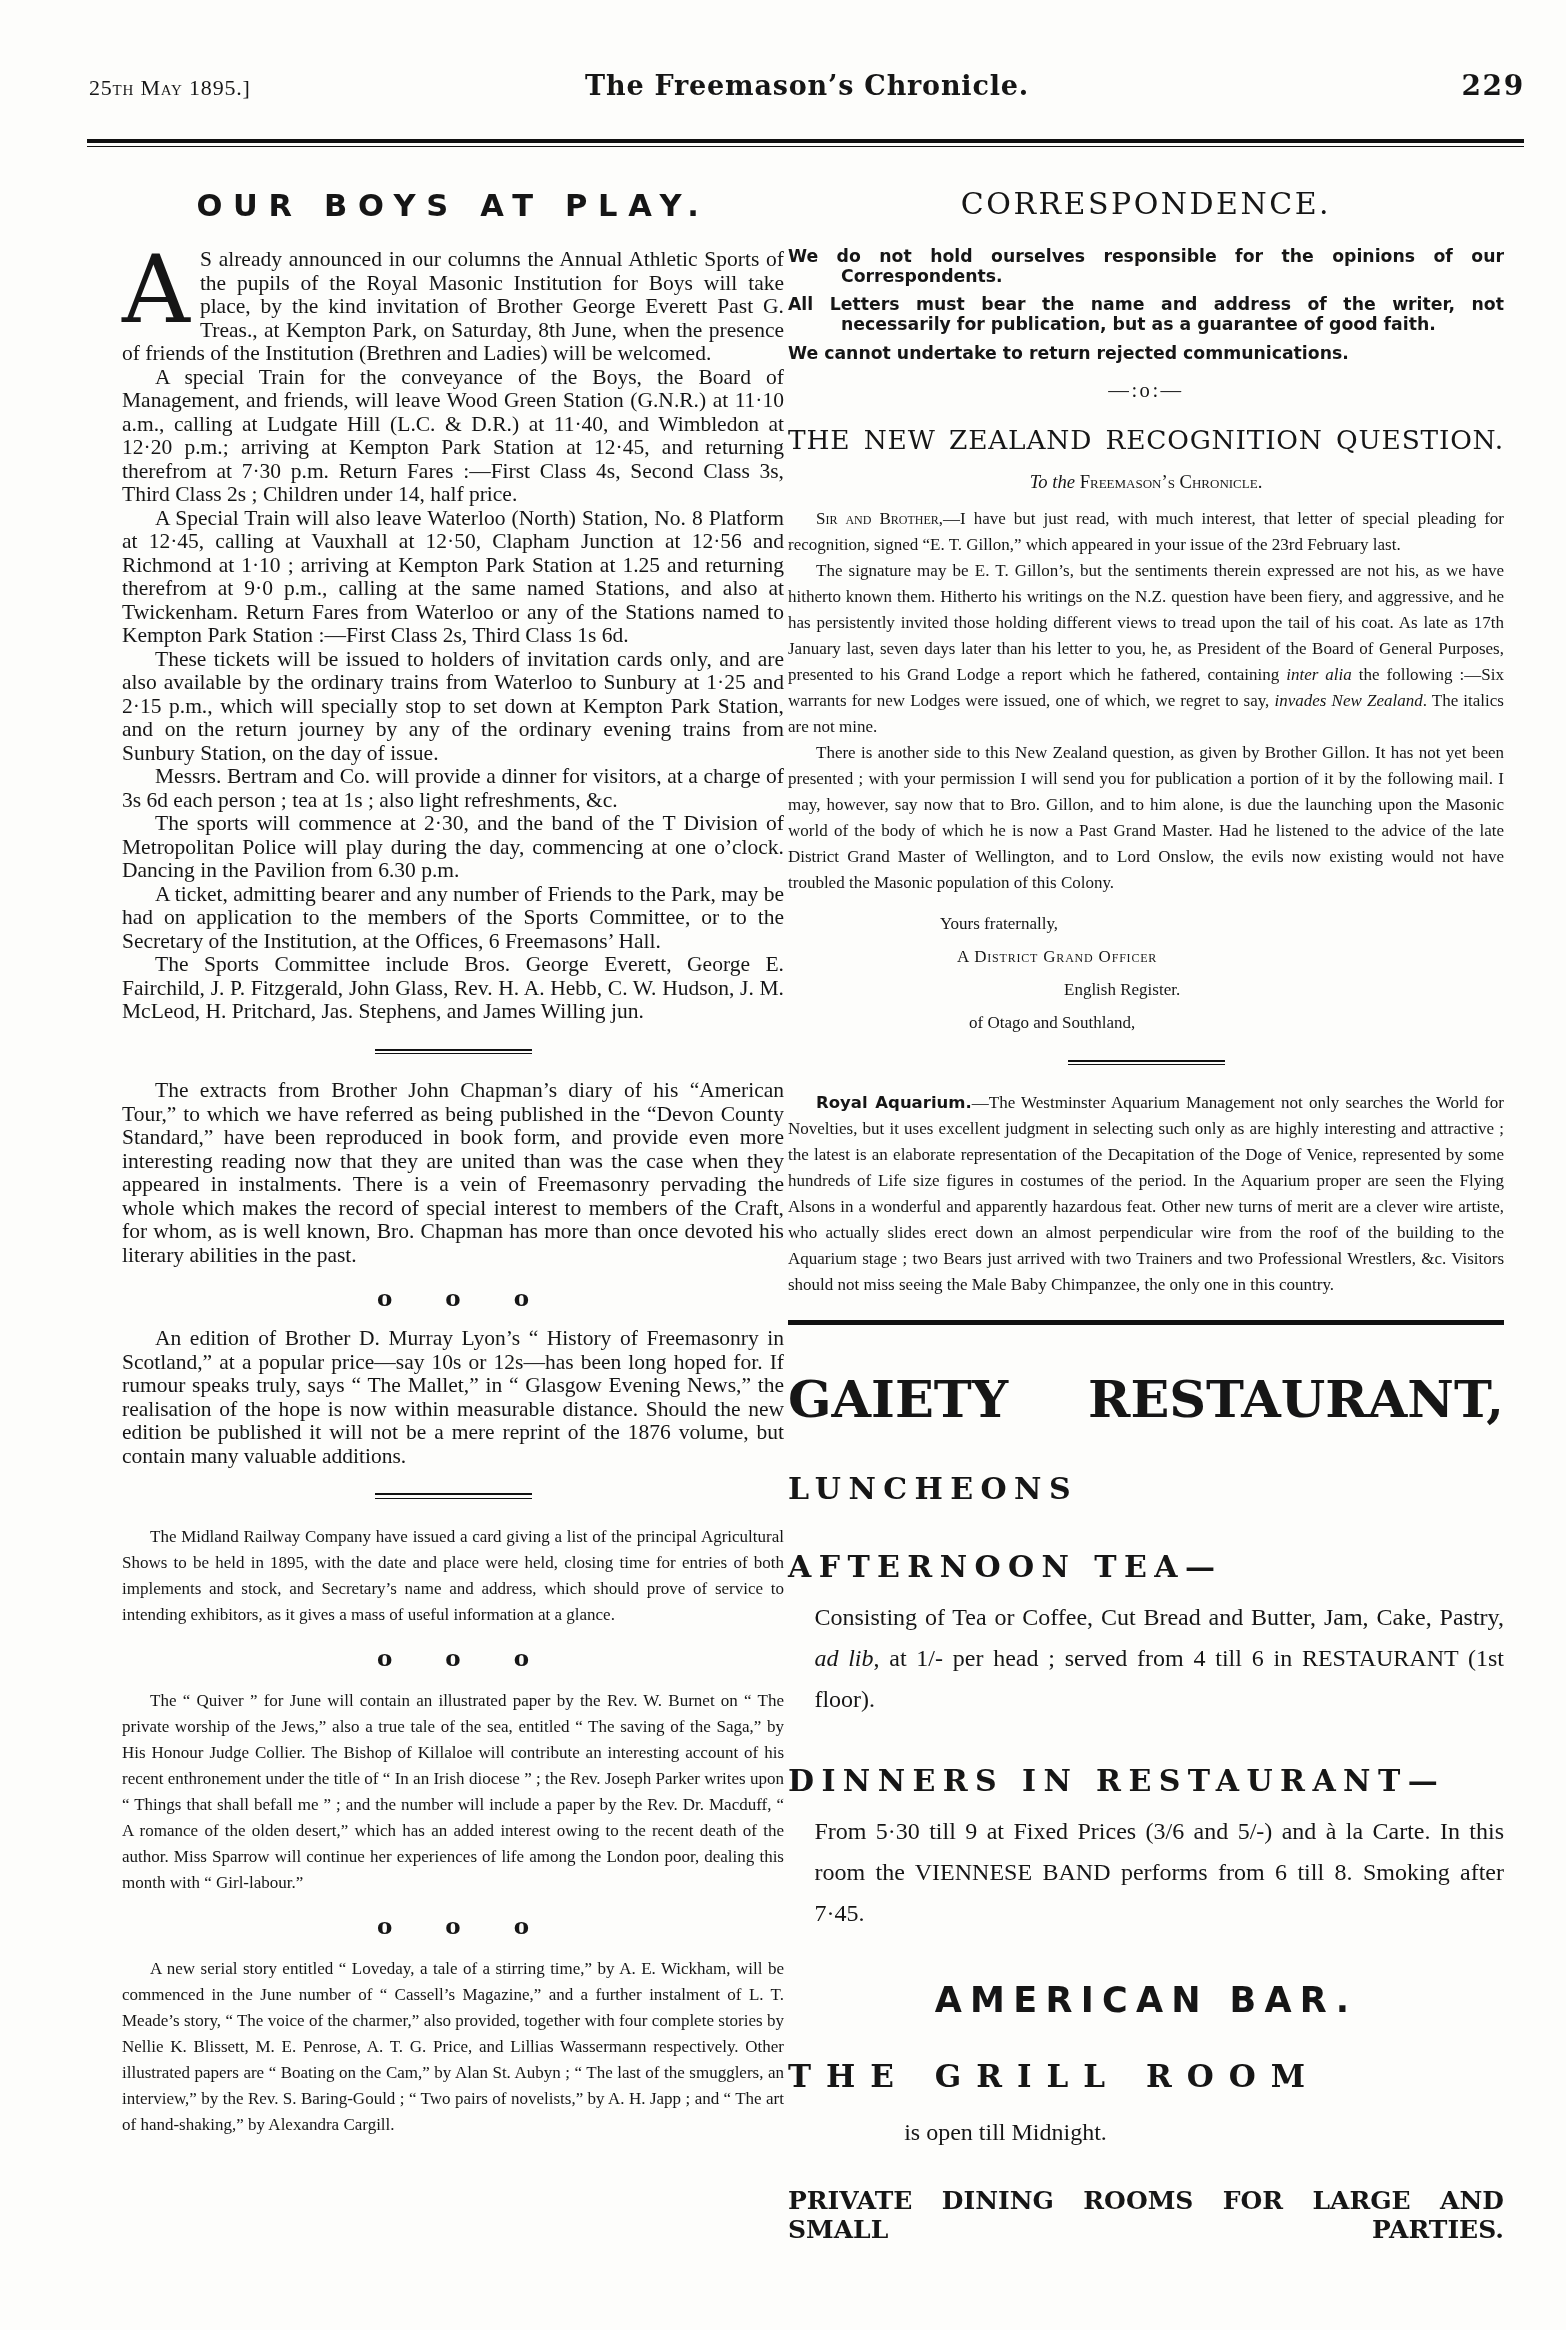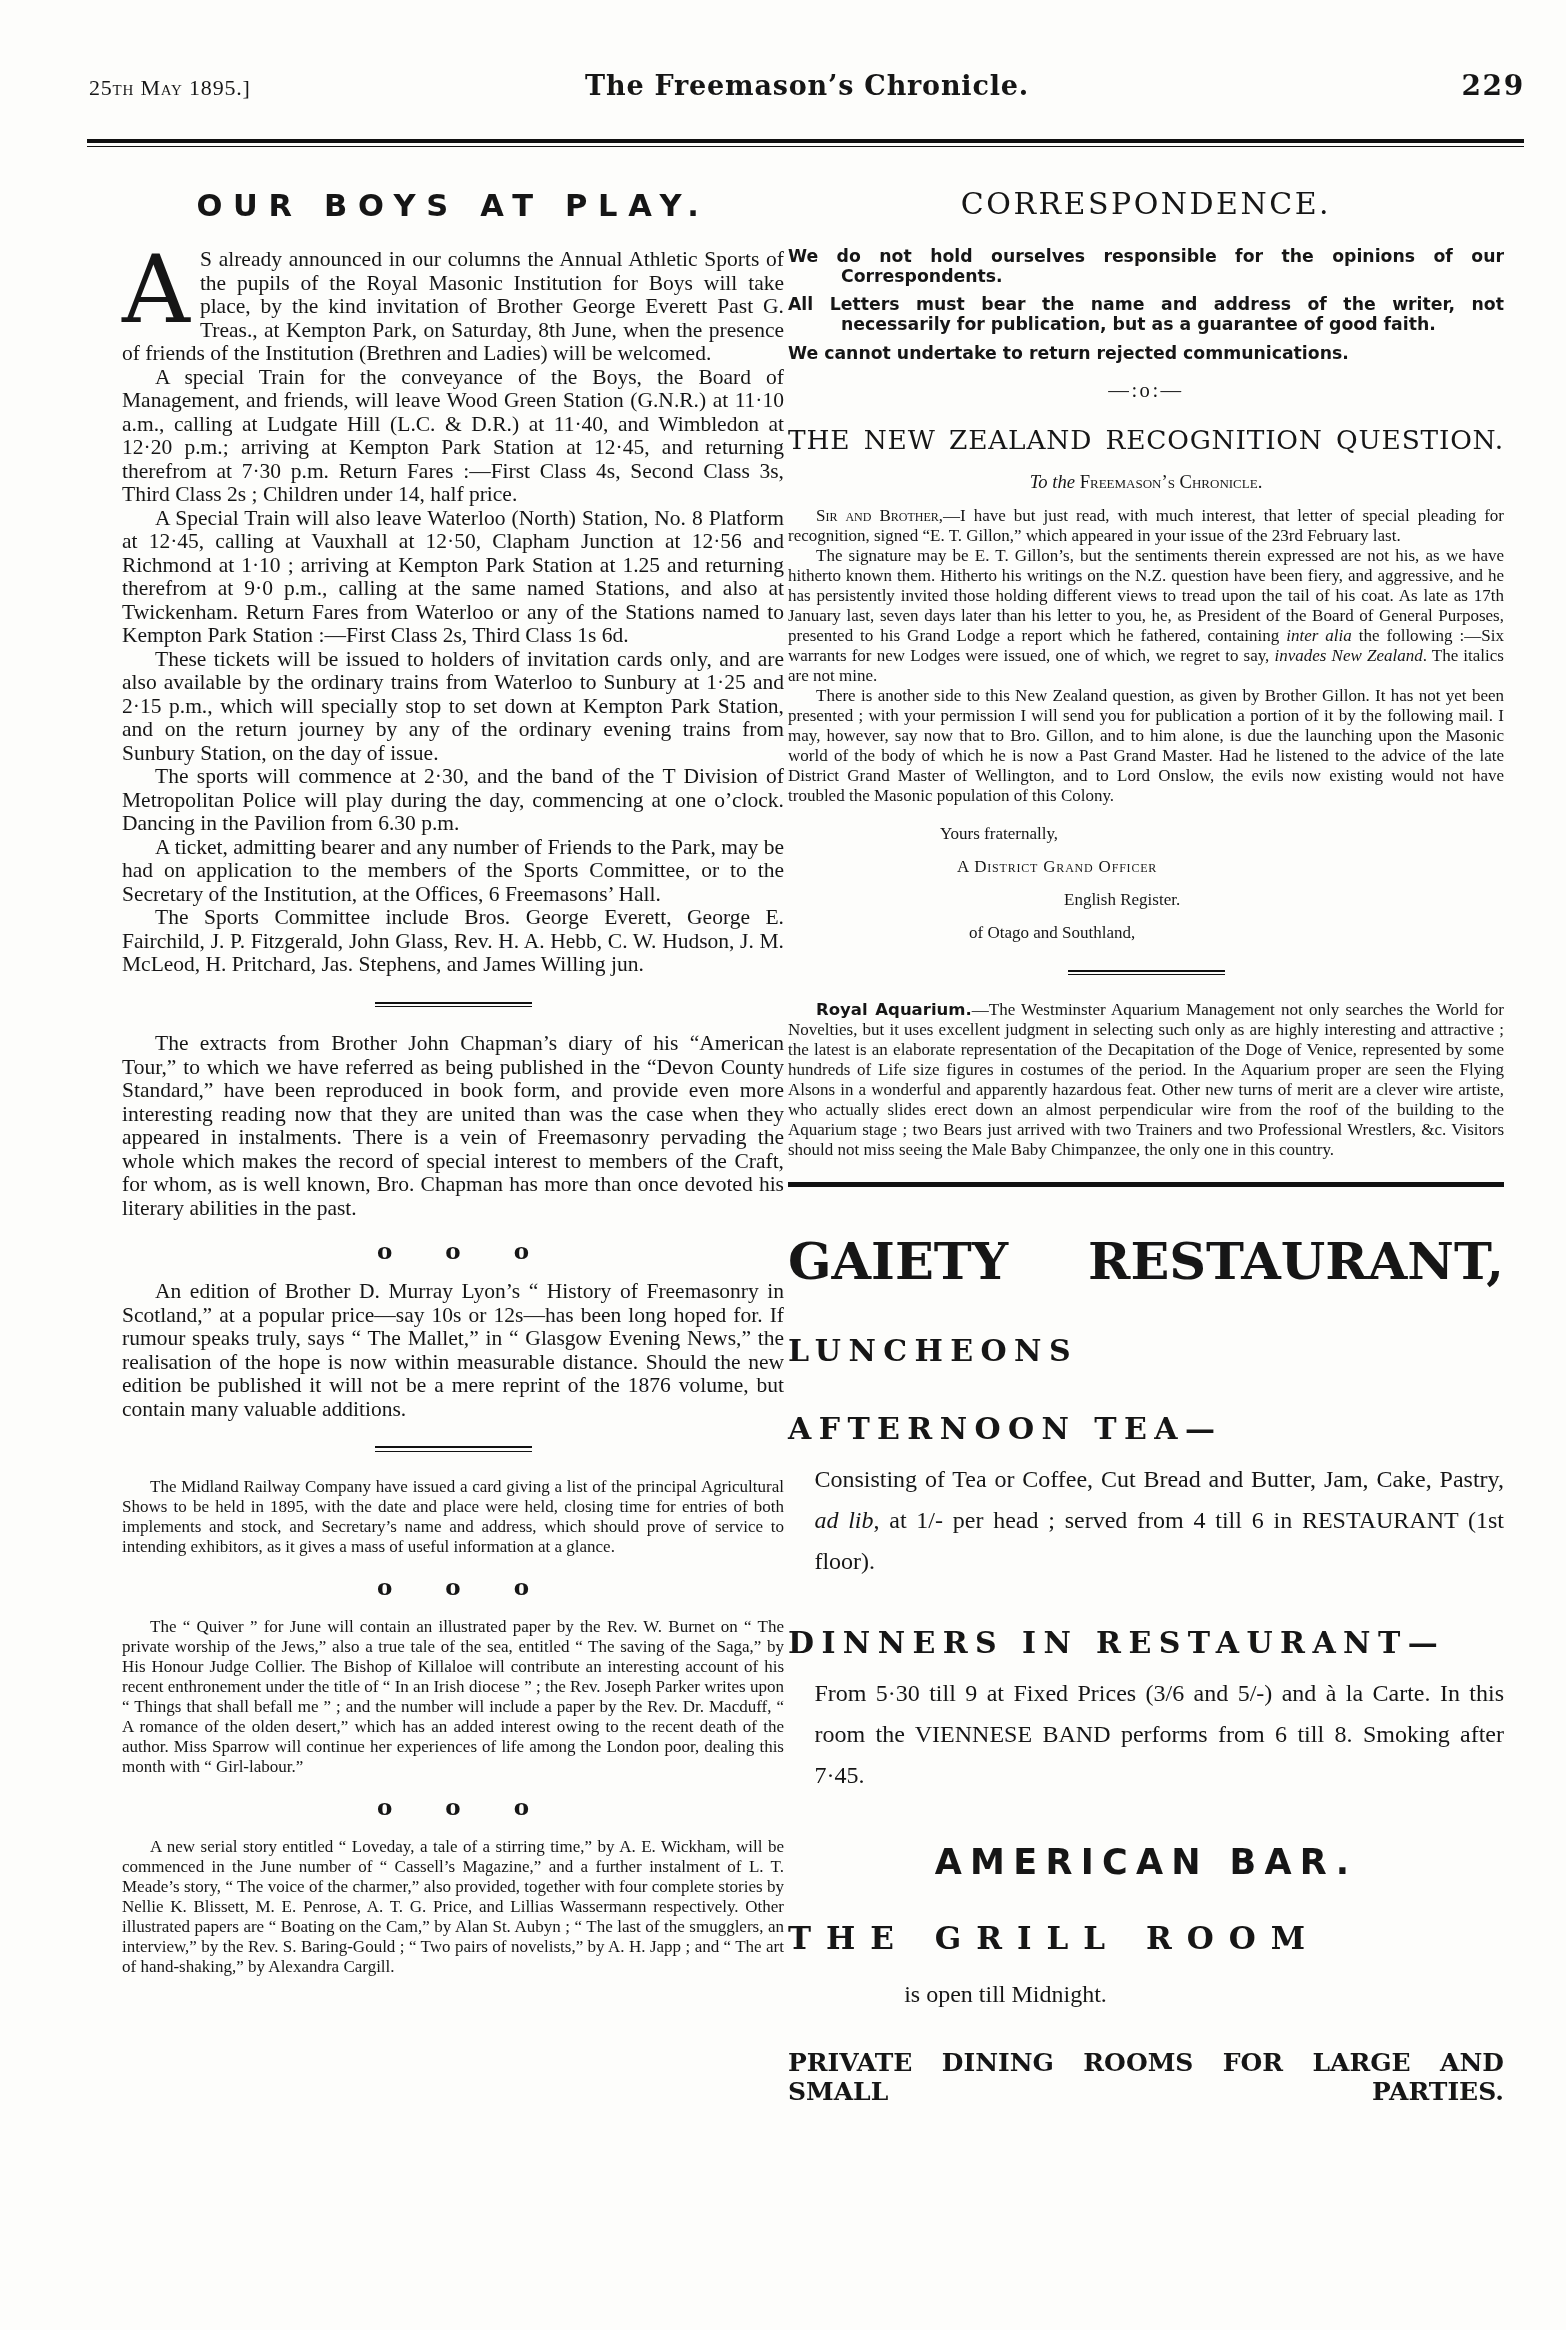--- a/index.html
+++ b/index.html
@@ -18,21 +18,21 @@
   .hdr-page{width:272px;text-align:right;font-family:"DejaVu Serif",serif;font-weight:bold;font-size:28px;letter-spacing:1.7px;}
   .header-rule{position:absolute;top:139px;left:87px;width:1437px;height:3.3px;border-top:4.1px solid #111;border-bottom:1.7px solid #111;}
 
   
   .col-left{position:absolute;left:122px;top:188px;width:662px;}
   .col-right{position:absolute;left:788px;top:186px;width:716px;}
 
   
   .body-para{font-size:21.5px;line-height:23.5px;text-align:justify;text-indent:33px;margin:0;}
   .body-para.noindent{text-indent:0;}
-  .small-para{font-size:17px;line-height:20px;text-align:justify;text-indent:28px;margin:0;}
+  .small-para{font-size:17px;line-height:26px;text-align:justify;text-indent:28px;margin:0;}
   .dropcap{float:left;font-size:94px;line-height:74px;padding:5px 10px 0 0;font-family:"DejaVu Serif",serif;}
   .it{font-style:italic;}
   .sc{font-variant:small-caps;}
 
   
   .art-title{font-family:"DejaVu Sans",sans-serif;font-weight:bold;font-size:30.5px;letter-spacing:10.7px;text-align:center;margin:0 0 25px 0;}
   .rule-short{width:157px;margin:25px auto;border-top:2.5px solid #111;border-bottom:1.2px solid #111;height:2.5px;}
   .ooo{text-align:center;font-weight:bold;font-size:23px;word-spacing:45px;margin:16.5px 0;font-family:"DejaVu Serif",serif;}
   .gap8{height:6.6px;}
 
@@ -77,20 +77,21 @@
   <div class="header-rule"></div>
 
   <div class="col-left">
 
     <h1 class="art-title">OUR BOYS AT PLAY.</h1>
 
     <p class="body-para noindent"><span class="dropcap">A</span><span>S already announced in our columns the Annual Athletic Sports of the pupils of the Royal Masonic Institution for Boys will take place, by the kind invitation of Brother George Everett Past G. Treas., at Kempton Park, on Saturday, 8th June, when the presence of friends of the Institution (Brethren and Ladies) will be welcomed.</span></p>
     <p class="body-para">A special Train for the conveyance of the Boys, the Board of Management, and friends, will leave Wood Green Station (G.N.R.) at 11·10 a.m., calling at Ludgate Hill (L.C. &amp; D.R.) at 11·40, and Wimbledon at 12·20 p.m.; arriving at Kempton Park Station at 12·45, and returning therefrom at 7·30 p.m.  Return Fares :—First Class 4s, Second Class 3s, Third Class 2s ; Children under 14, half price.</p>
     <p class="body-para">A Special Train will also leave Waterloo (North) Station, No. 8 Platform at 12·45, calling at Vauxhall at 12·50, Clapham Junction at 12·56 and Richmond at 1·10 ; arriving at Kempton Park Station at 1.25 and returning therefrom at 9·0 p.m., calling at the same named Stations, and also at Twickenham.  Return Fares from Waterloo or any of the Stations named to Kempton Park Station :—First Class 2s, Third Class 1s 6d.</p>
     <p class="body-para">These tickets will be issued to holders of invitation cards only, and are also available by the ordinary trains from Waterloo to Sunbury at 1·25 and 2·15 p.m., which will specially stop to set down at Kempton Park Station, and on the return journey by any of the ordinary evening trains from Sunbury Station, on the day of issue.</p>
+    <p class="body-para">Messrs. Bertram and Co. will provide a dinner for visitors, at a charge of 3s 6d each person ; tea at 1s ; also light refreshments, &amp;c.</p>
     <p class="body-para">The sports will commence at 2·30, and the band of the T Division of Metropolitan Police will play during the day, commencing at one o’clock.  Dancing in the Pavilion from 6.30 p.m.</p>
     <p class="body-para">A ticket, admitting bearer and any number of Friends to the Park, may be had on application to the members of the Sports Committee, or to the Secretary of the Institution, at the Offices, 6 Freemasons’ Hall.</p>
     <p class="body-para">The Sports Committee include Bros. George Everett, George E. Fairchild, J. P. Fitzgerald, John Glass, Rev. H. A. Hebb, C. W. Hudson, J. M. McLeod, H. Pritchard, Jas. Stephens, and James Willing jun.</p>
 
     <div class="rule-short"></div>
 
     <p class="body-para">The extracts from Brother John Chapman’s diary of his “American Tour,” to which we have referred as being published in the “Devon County Standard,” have been reproduced in book form, and provide even more interesting reading now that they are united than was the case when they appeared in instalments. There is a vein of Freemasonry pervading the whole which makes the record of special interest to members of the Craft, for whom, as is well known, Bro. Chapman has more than once devoted his literary abilities in the past.</p>
 
     <div class="ooo">o o o</div>
 

